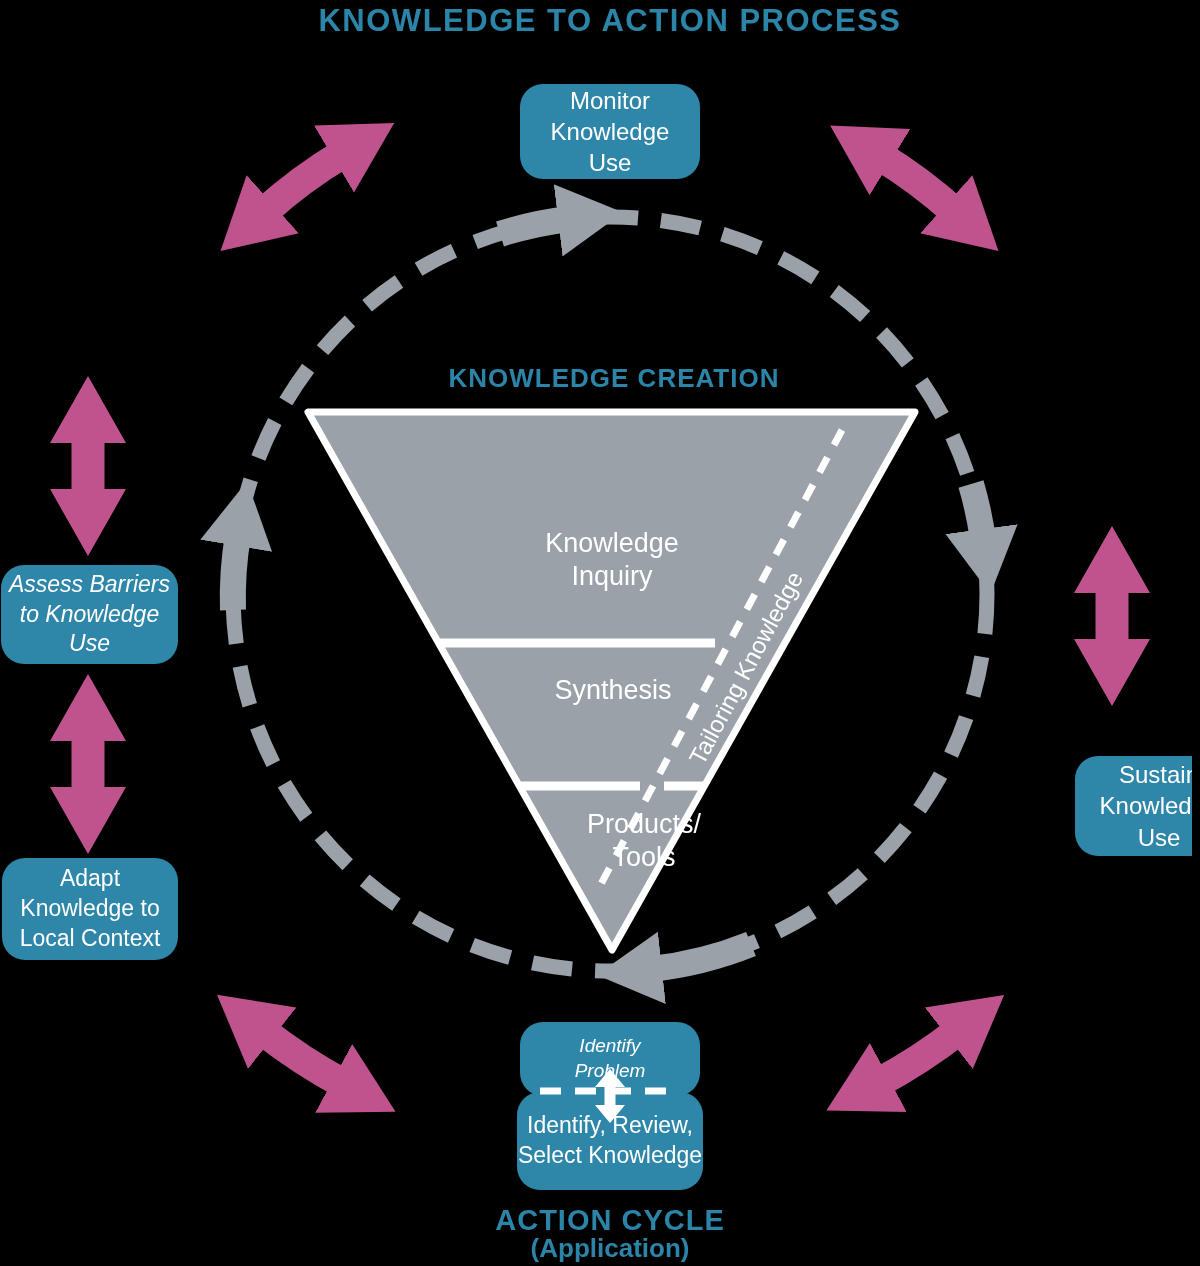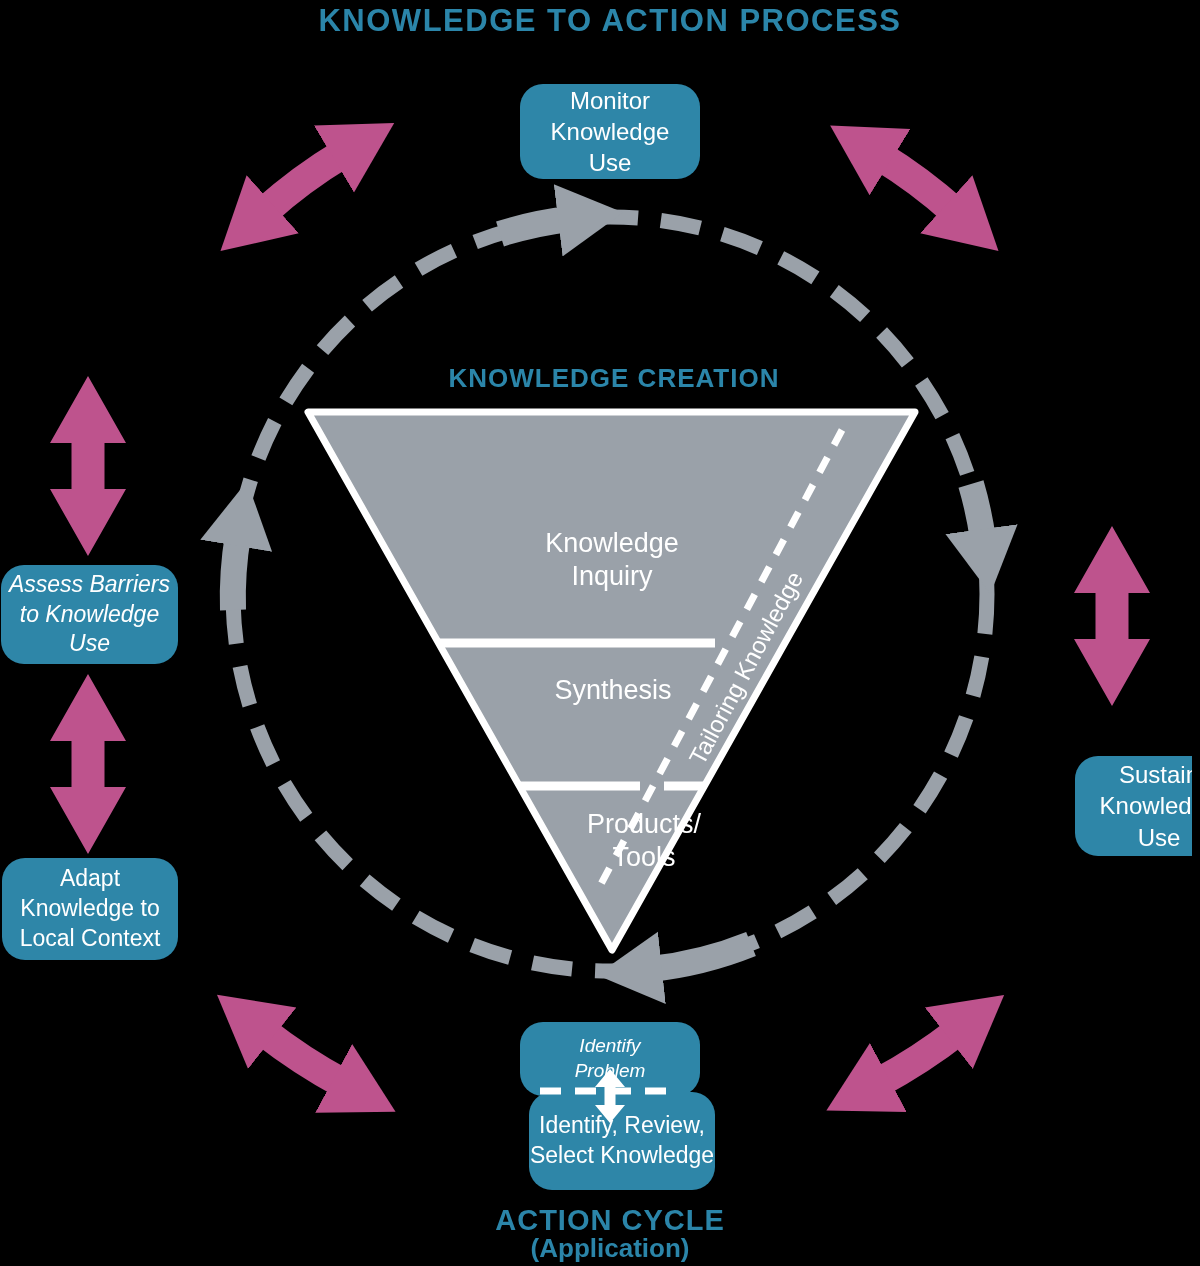--- a/index.html
+++ b/index.html
@@ -20,21 +20,21 @@
     display:flex;align-items:center;justify-content:center;text-align:center;
     white-space:pre-line;font-size:23px;line-height:1.3;z-index:1;
   }
   .b-monitor{left:520px;top:84px;width:180px;height:95px;font-size:24px;}
   .b-select{left:2px;top:268px;width:176px;height:101px;}
   .b-assess{left:1px;top:565px;width:177px;height:99px;font-style:italic;}
   .b-adapt{left:2px;top:858px;width:176px;height:102px;}
   .b-evaluate{left:1024px;top:372px;width:175px;height:97px;font-size:24px;}
   .b-sustain{left:1030px;top:756px;width:168px;height:100px;font-size:24px;margin-left:45px;}
   .b-idproblem{left:520px;top:1022px;width:180px;height:74px;font-size:19px;z-index:1;font-style:italic;}
-  .b-idreview{left:517px;top:1092px;width:186px;height:98px;z-index:1;margin-left:12px;}
+  .b-idreview{left:517px;top:1092px;width:186px;height:98px;z-index:1;}
   .lbl{
     position:absolute;color:#fff;text-align:center;white-space:pre-line;
     transform:translate(-50%,-50%);font-size:27px;line-height:1.22;z-index:1;
   }
   .l-inquiry{left:612px;top:560px;}
   .l-synthesis{left:613px;top:690px;}
   .l-products{left:644px;top:841px;}
   .l-tailoring{left:746px;top:668px;transform:translate(-50%,-50%) rotate(-62deg);font-size:24px;white-space:nowrap;}
 </style>
 </head>

